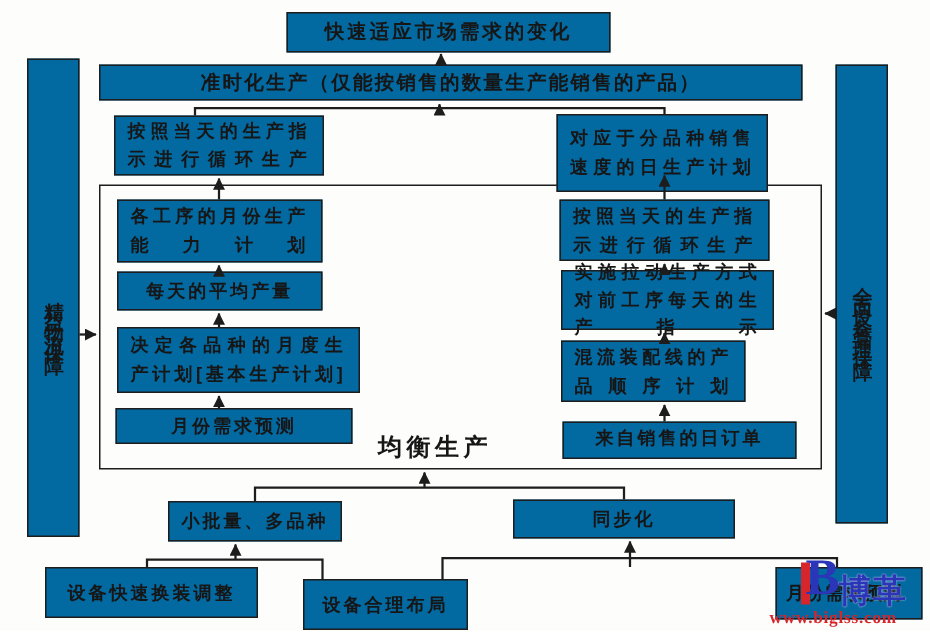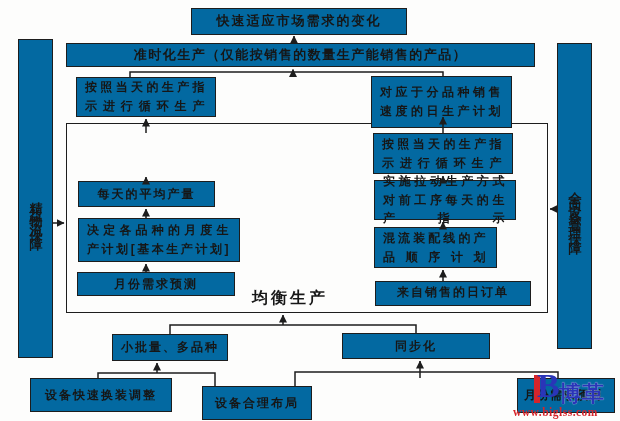--- a/index.html
+++ b/index.html
@@ -75,20 +75,23 @@
 
   <div class="box vbar" id="bar-left">
     <span>精益物流保障</span>
   </div>
   <div class="box vbar" id="bar-right">
     <span>全面设备管理保障</span>
   </div>
 
   <div class="box ml" id="b-l1">
     <span>按照当天的生产指示进行循环生产</span>
+  </div>
+  <div class="box ml" id="b-l2">
+    <span>各工序的月份生产能力计划</span>
   </div>
   <div class="box" id="b-l3">
     <span>每天的平均产量</span>
   </div>
   <div class="box ml" id="b-l4">
     <span>决定各品种的月度生产计划[基本生产计划]</span>
   </div>
   <div class="box" id="b-l5">
     <span>月份需求预测</span>
   </div>

